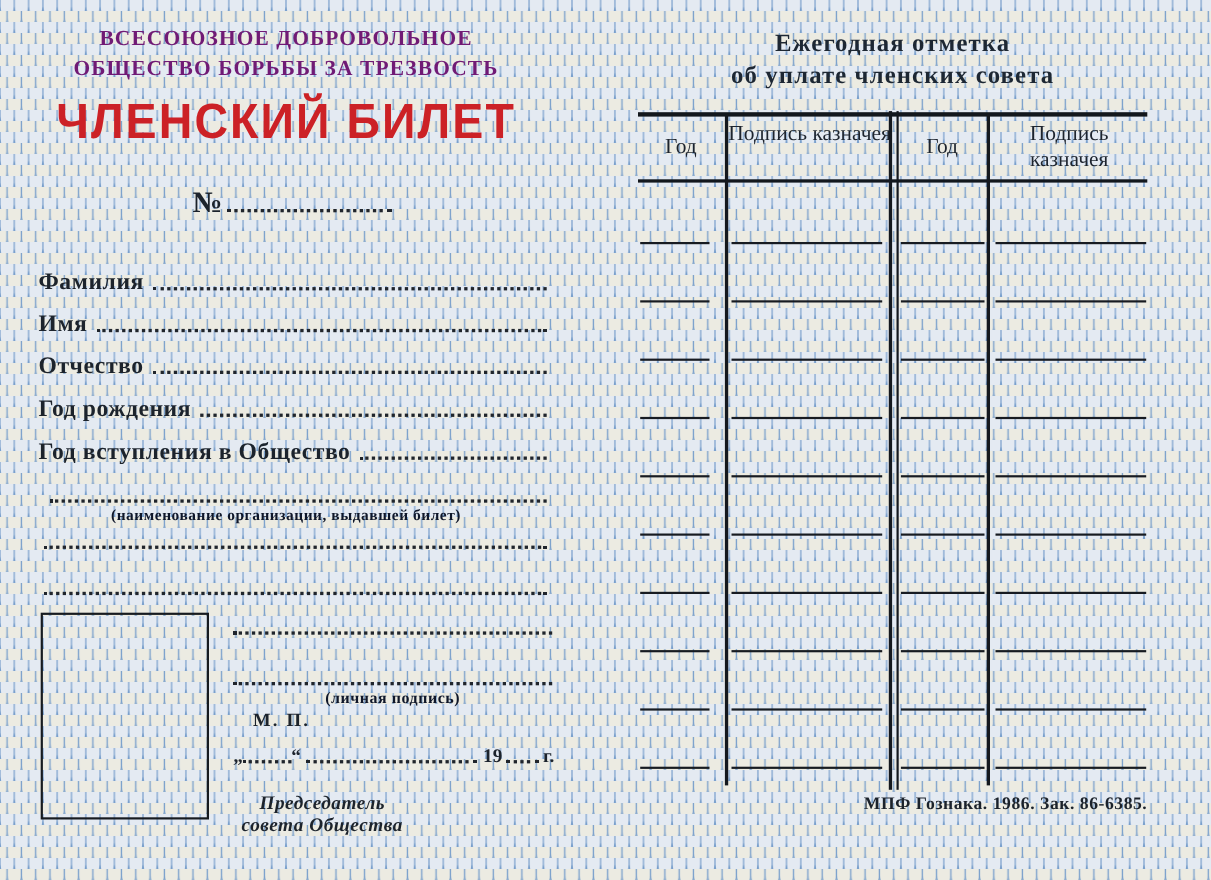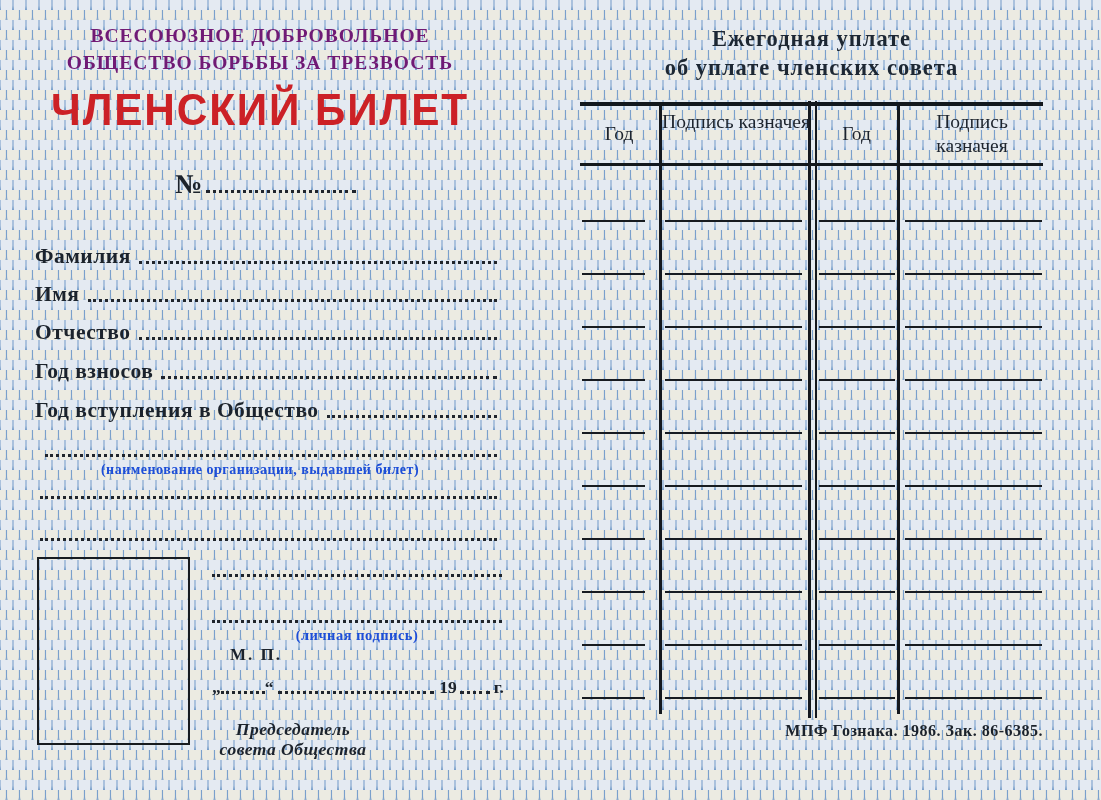--- a/index.html
+++ b/index.html
@@ -27,21 +27,21 @@
   .num-row{left:175px;top:168px;display:flex;align-items:flex-end;height:30px;}
   .num-label{font-weight:bold;font-size:27px;line-height:28px;padding-right:4px;}
   .dots{border-bottom:3.5px dotted #20252c;margin-bottom:5px;}
   .num-dots{width:150px;}
 
   .field-row{left:35px;width:462px;height:30px;display:flex;align-items:flex-end;}
   .field-label{font-weight:bold;font-size:21.5px;line-height:27px;white-space:nowrap;padding-right:8px;letter-spacing:0.5px;}
   .field-dots{flex:1;border-bottom:3px dotted #20252c;margin-bottom:6px;}
 
   .blank-line{height:0;border-top:3.5px dotted #20252c;}
-  .caption{font-weight:bold;font-size:14px;letter-spacing:0.5px;color:#1d4ed8;}
+  .caption{font-weight:bold;font-size:14px;letter-spacing:0.5px;color:#0f172a;}
 
   .photo-box{left:37px;top:557px;width:149px;height:184px;border:2.5px solid #171b20;}
 
   .seal-label{left:230px;top:645px;font-weight:bold;font-size:17px;letter-spacing:2px;}
 
   .date-row{left:212px;top:672px;width:292px;height:26px;display:flex;align-items:flex-end;}
   .date-row .txt{font-weight:bold;font-size:17.5px;line-height:21px;}
   .date-row .dots{border-bottom:3px dotted #20252c;margin-bottom:4px;}
   .d1{width:44px;} .d2{flex:1;margin-left:4px;margin-right:5px;} .d3{width:30px;margin-left:3px;margin-right:4px;}
 
@@ -115,21 +115,21 @@
   </div>
   <div class="abs field-row" style="top:316px">
     <span class="field-label">Отчество</span>
     <span class="field-dots"></span>
   </div>
   <div class="abs field-row" style="top:278px">
     <span class="field-label">Имя</span>
     <span class="field-dots"></span>
   </div>
   <div class="abs field-row" style="top:355px">
-    <span class="field-label">Год взносов</span>
+    <span class="field-label">Год рождения</span>
     <span class="field-dots"></span>
   </div>
   <div class="abs field-row" style="top:394px">
     <span class="field-label">Год вступления в Общество</span>
     <span class="field-dots"></span>
   </div>
 
   <div class="abs blank-line" style="top:454px;left:45px;width:452px"></div>
   <div class="abs caption center" style="top:462px;left:40px;width:440px">(наименование организации, выдавшей билет)</div>
   <div class="abs blank-line" style="top:496px;left:40px;width:457px"></div>
@@ -152,21 +152,21 @@
     <span class="dots d3"></span>
     <span class="txt">г.</span>
   </div>
 
   <div class="abs signer-block center">
     <div>Председатель</div>
     <div>совета Общества</div>
   </div>
 
   <div class="abs right-title center">
-    <div>Ежегодная уплате</div>
+    <div>Ежегодная отметка</div>
     <div>об уплате членских совета</div>
   </div>
 
   <div class="abs fees-table">
     <div class="hline top-rule"></div>
     <div class="hline header-rule"></div>
 
     <div class="vline v1"></div>
     <div class="vline vd1"></div>
     <div class="vline vd2"></div>

